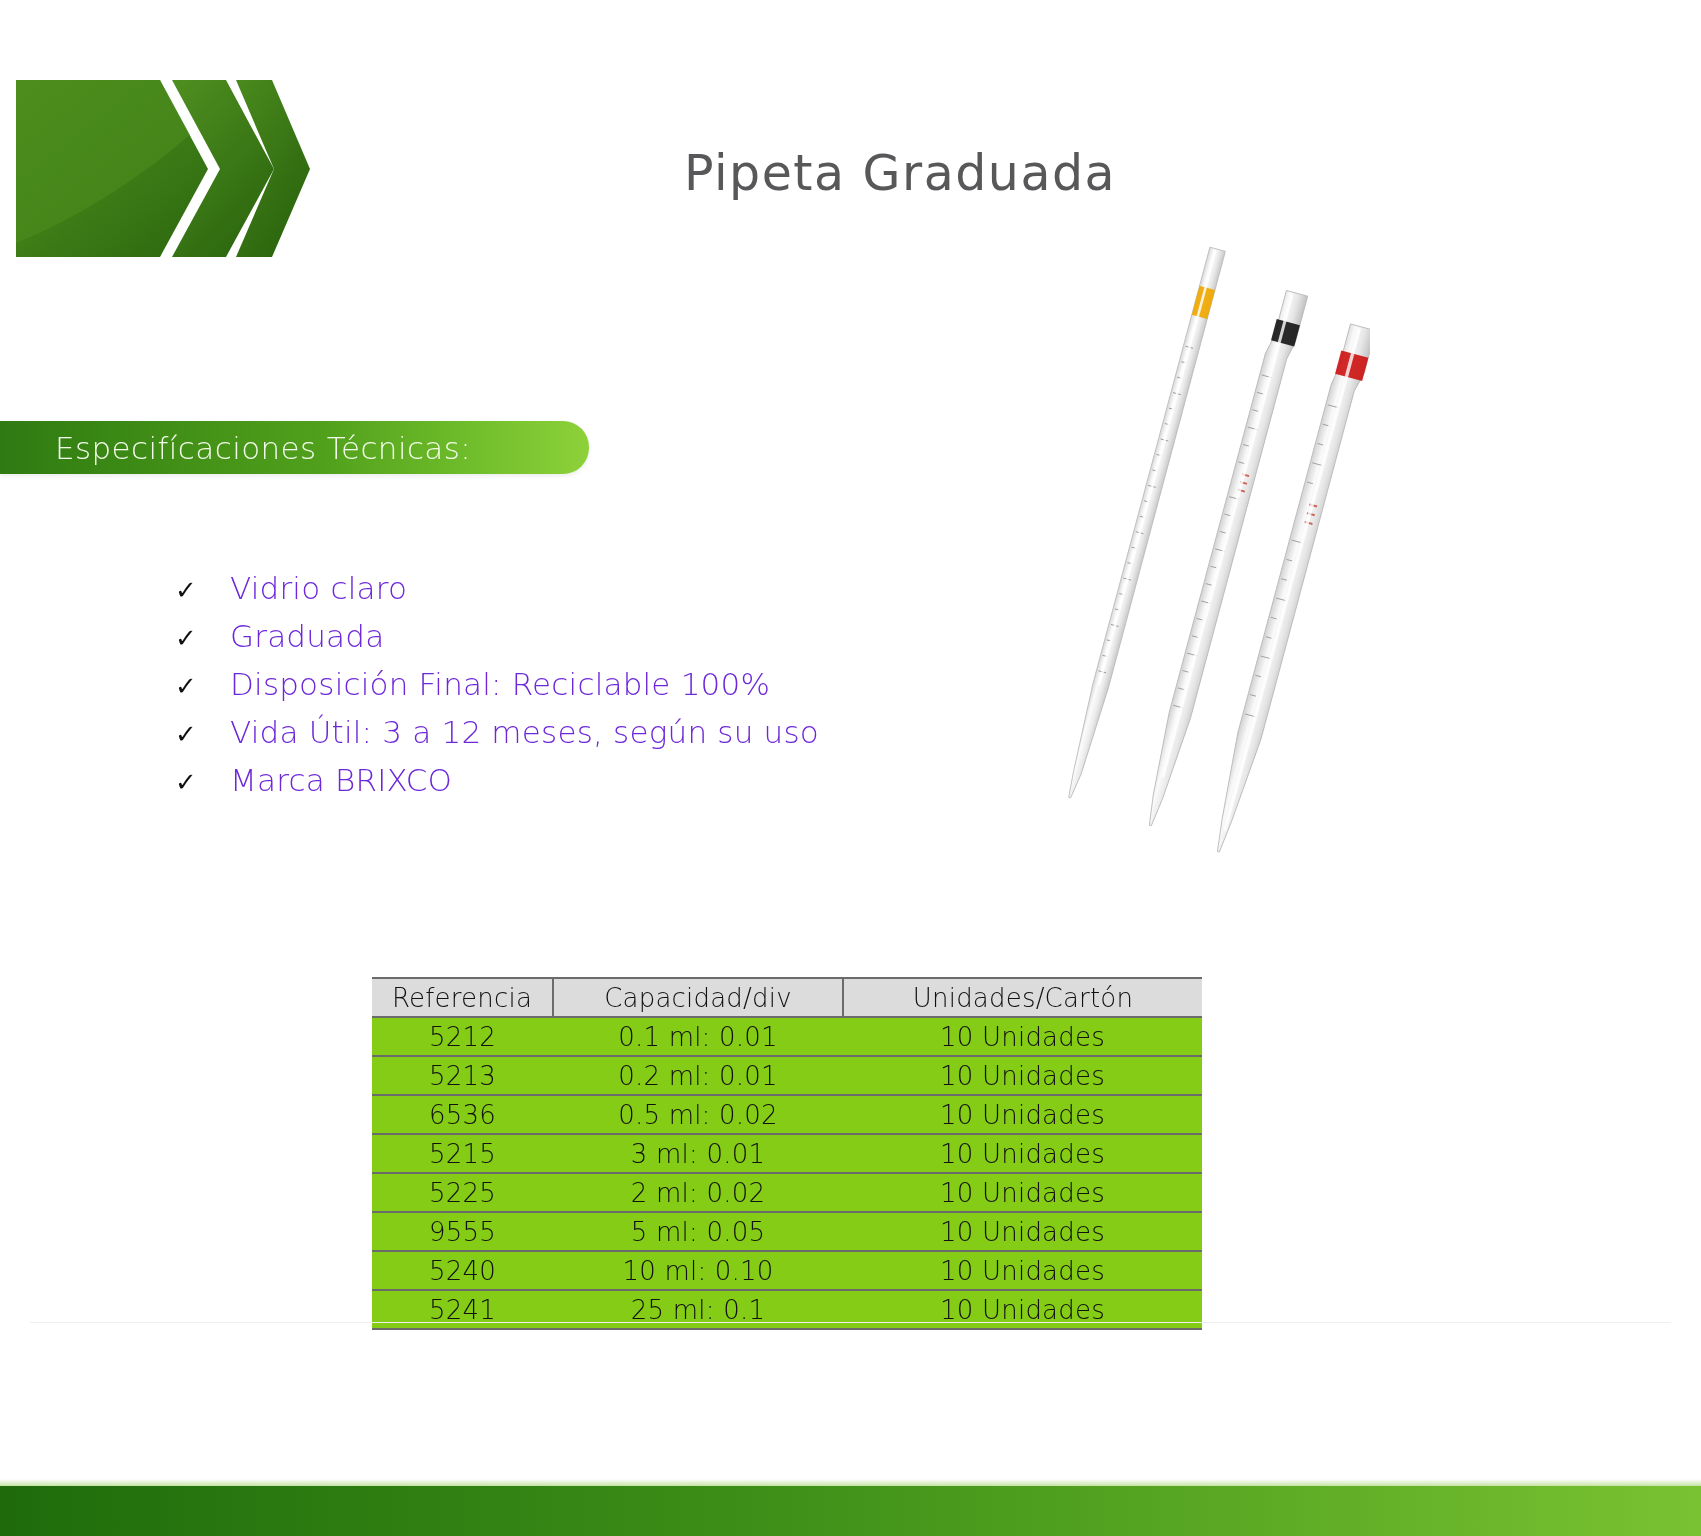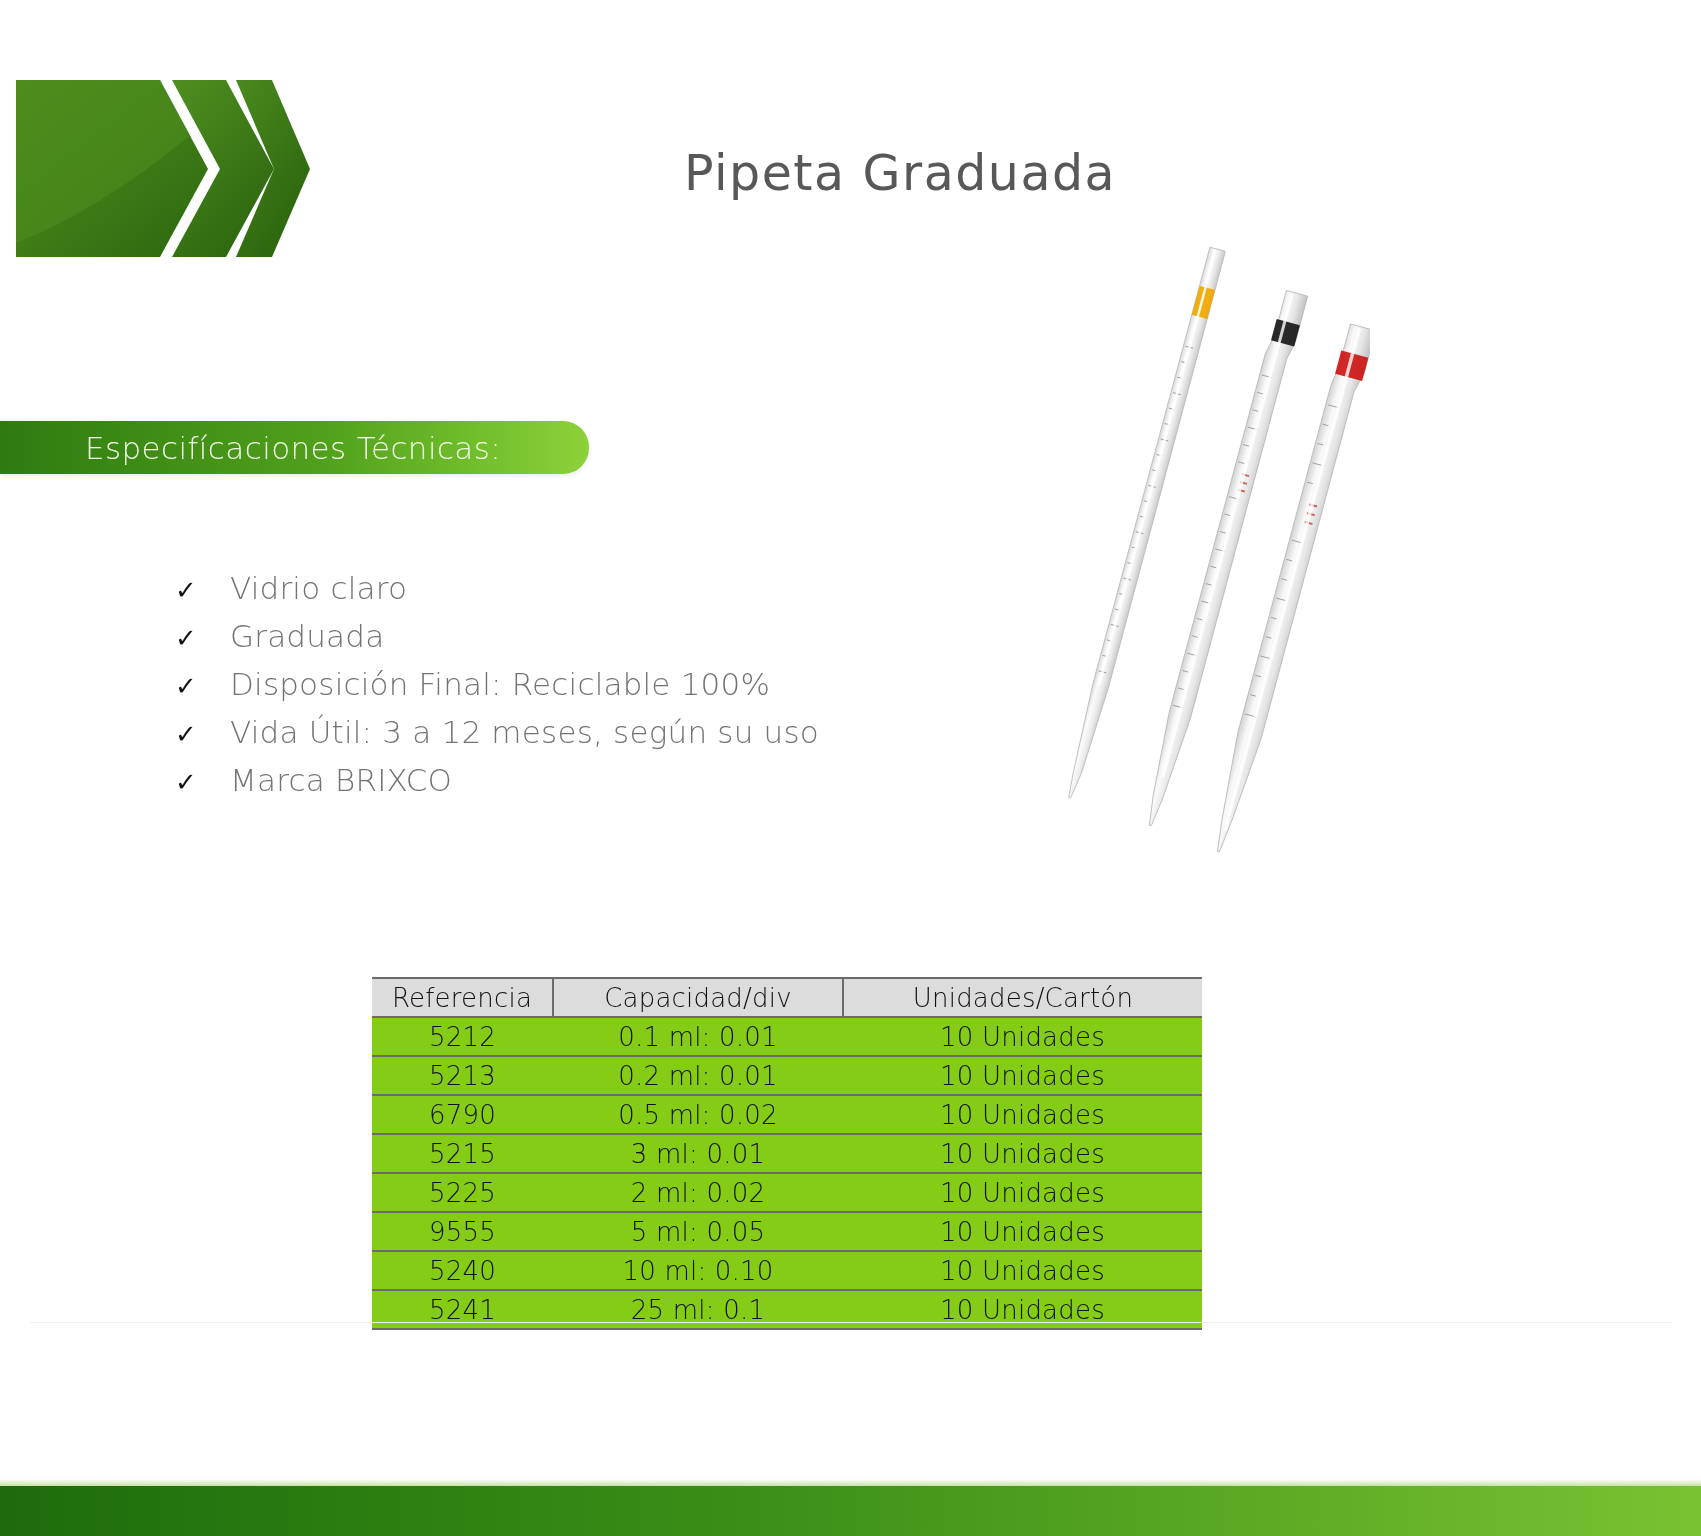--- a/index.html
+++ b/index.html
@@ -58,21 +58,20 @@
     position: absolute;
     left: 55px;
     top: 50%;
     transform: translateY(-50%);
     font-family: "DejaVu Sans", sans-serif;
     font-weight: 300;
     font-size: 31px;
     letter-spacing: 0.4px;
     color: #f2fbe9;
     white-space: nowrap;
-    margin-left: 30px;
   }
 
   
   .bullets {
     position: absolute;
     left: 175px;
     top: 570px;
     width: 830px;
   }
   .bullet-row {
@@ -85,21 +84,21 @@
     flex: 0 0 55px;
     font-family: "DejaVu Sans", sans-serif;
     font-size: 26px;
     color: #111111;
     line-height: 1;
   }
   .bullet-text {
     font-family: "DejaVu Sans", sans-serif;
     font-weight: 300;
     font-size: 31px;
-    color: #737373;
+    color: #6d28d9;
     letter-spacing: 0.2px;
     white-space: nowrap;
   }
 
   
   .pipette-art {
     position: absolute;
     left: 790px;
     top: 230px;
     width: 580px;
@@ -363,21 +362,21 @@
         <td>5212</td>
         <td>0.1 ml: 0.01</td>
         <td>10 Unidades</td>
       </tr>
       <tr>
         <td>5213</td>
         <td>0.2 ml: 0.01</td>
         <td>10 Unidades</td>
       </tr>
       <tr>
-        <td>6790</td>
+        <td>6536</td>
         <td>0.5 ml: 0.02</td>
         <td>10 Unidades</td>
       </tr>
       <tr>
         <td>5215</td>
         <td>3 ml: 0.01</td>
         <td>10 Unidades</td>
       </tr>
       <tr>
         <td>5225</td>

